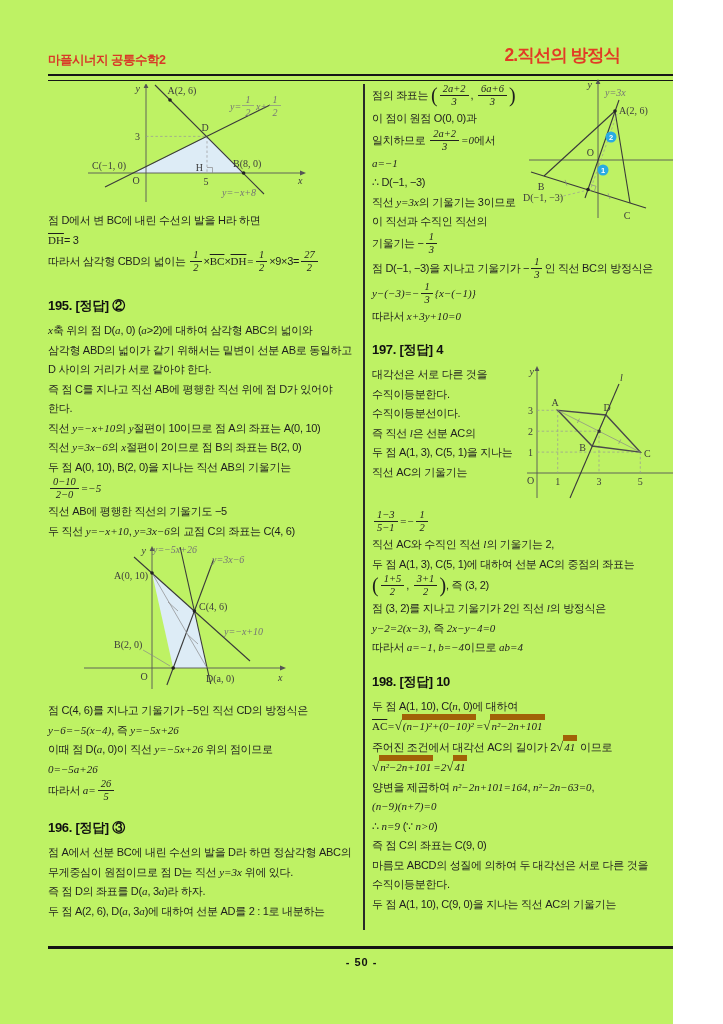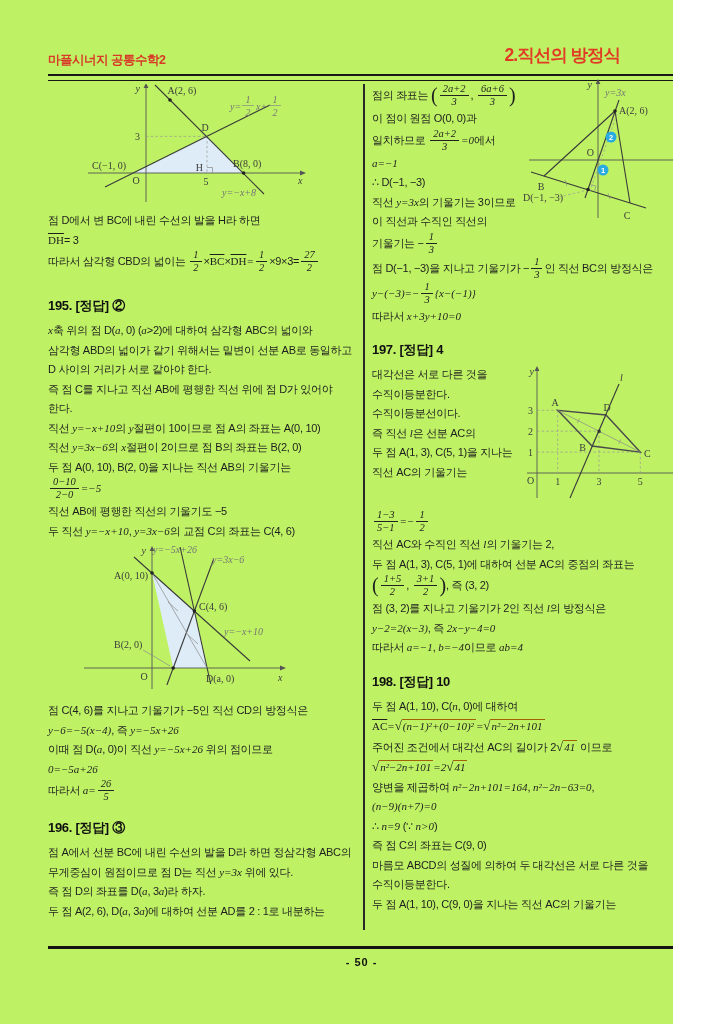--- a/index.html
+++ b/index.html
@@ -19,21 +19,21 @@
   .line{font-size:11px;line-height:19.5px;white-space:nowrap;color:#1e1e1e;letter-spacing:-0.3px;}
   .m{font-family:"Liberation Serif",serif;font-style:italic;letter-spacing:0;}
   .ov{font-family:"Liberation Serif",serif;text-decoration:overline;letter-spacing:0;}
   .fr{display:inline-flex;flex-direction:column;text-align:center;vertical-align:middle;
       margin:0 2px;font-family:"Liberation Serif",serif;font-style:italic;
       font-size:10.5px;line-height:12px;transform:translateY(-1px);letter-spacing:0;justify-content:space-between;}
   .fr .fn{padding:0 3px;}
   .fr .fd{border-top:1px solid #222;padding:0 3px;}
   .sq{font-family:"Liberation Serif",serif;font-style:italic;letter-spacing:0;}
   .sq .rad{font-style:normal;font-size:13px;}
-  .sq .sqb{border-top:1px solid #a16207;padding:0 2px 0 1px;}
+  .sq .sqb{border-top:6px solid #a16207;padding:0 2px 0 1px;}
   .bp{font-family:"Liberation Serif",serif;font-size:20px;vertical-align:-3px;line-height:1;letter-spacing:0;}
   .prob{font-size:13px;font-weight:bold;margin:15px 0 6px 0;color:#101010;letter-spacing:-0.3px;}
   .prob.first{margin-top:22px;}
   .rel{position:relative;}
   .figwrap3{position:absolute;right:-16px;top:-6px;}
   .figwrap4{position:absolute;right:-11px;top:-2px;}
   svg{display:block;}
   svg text{font-family:"Liberation Serif",serif;font-size:10px;fill:#3c3c3c;letter-spacing:0;}
   svg text.feq{font-style:italic;fill:#757575;}
   svg text.fvar{font-style:italic;}

